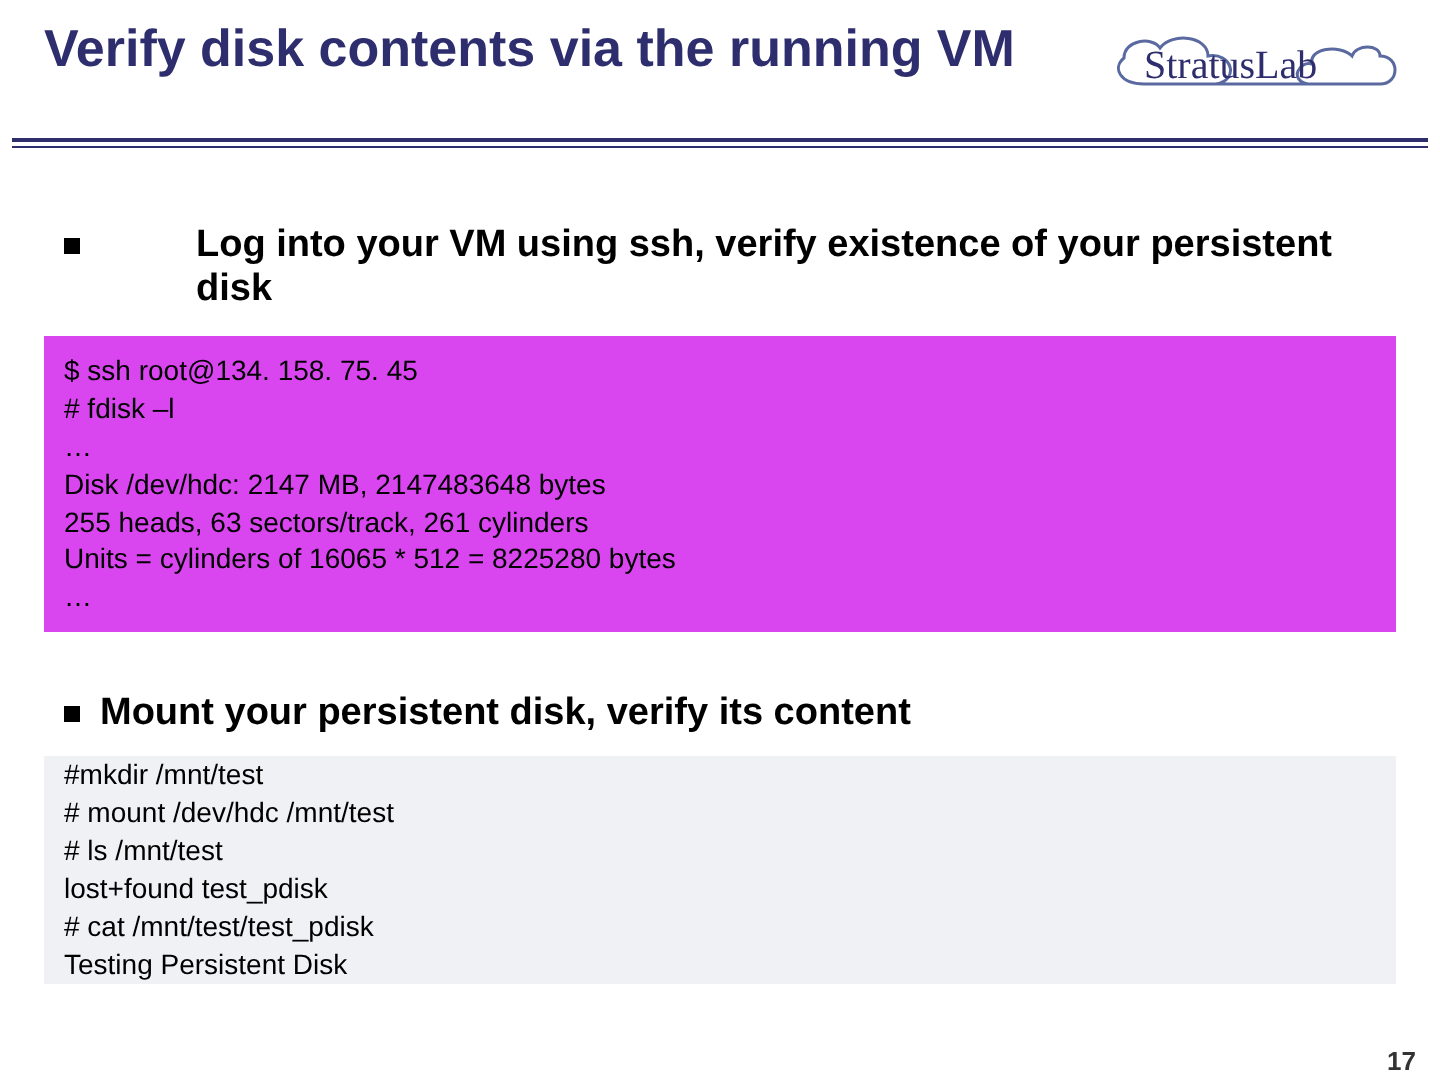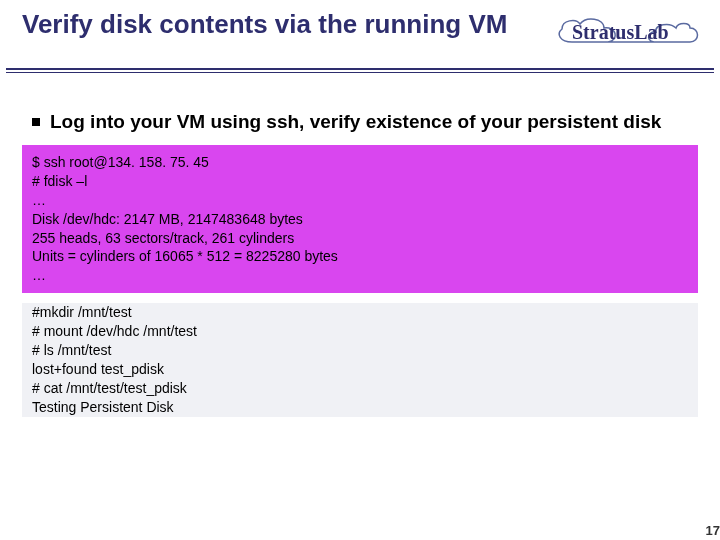--- a/index.html
+++ b/index.html
@@ -1,33 +1,33 @@
 <!DOCTYPE html>
 <html><head>
 <meta charset="utf-8">
 <style>
   * { box-sizing: border-box; margin: 0; padding: 0; }
   html, body { width: 720px; height: 540px; font-family: Arial, Helvetica, sans-serif; background: #fff; color: #000; }
   .slide { position: relative; width: 720px; height: 540px; padding: 10px 0 0 0; }
   .header { display: flex; align-items: flex-start; padding: 0 18px 0 22px; }
   .title-block { flex: 1; }
   .title { font-size: 26px; font-weight: bold; line-height: 1.15; color: #2e2e6e; }
-  .logo { flex: 0 0 auto; margin-left: 8px; margin-top: -2px; font-weight: bold; }
+  .logo { flex: 0 0 auto; margin-left: 8px; margin-top: -2px; }
   .logo svg { width: 160px; height: 50px; }
   .rule-wrap { margin-top: 6px; padding: 0 6px 0 6px; }
   .rule1 { height: 2px; background: #2e2e6e; }
   .rule2 { height: 1px; background: #2e2e6e; margin-top: 2px; }
   .bullet-row { display: flex; align-items: flex-start; padding: 0 32px; }
   .sq { width: 8px; height: 8px; background: #000; flex: 0 0 auto; margin-top: 7px; margin-right: 10px; }
   .bullet-text { font-size: 19px; font-weight: bold; }
-  .bullet1 { margin-top: 38px; }
+  .bullet1 { margin-top: 38px; gap: 48px; }
   .codebox { margin: 12px 22px 0 22px; background: #d946ef; padding: 8px 10px; font-size: 14px; line-height: 1.35; white-space: pre; font-family: Arial, Helvetica, sans-serif; min-height: 140px; }
   .codebox2 { margin: 10px 22px 0 22px; background: #f0f1f5; padding: 0 10px; font-size: 14px; line-height: 1.35; white-space: pre; font-family: Arial, Helvetica, sans-serif; }
   .bullet2 { margin-top: 30px; }
-  .pagenum { position: absolute; bottom: 2px; right: 0; font-size: 13px; font-weight: bold; color: #333; }
+  .pagenum { position: absolute; bottom: 2px; right: 12px; font-size: 13px; font-weight: bold; color: #333; }
 </style>
 </head>
 <body>
 
 <div class="slide">
 
   <div class="header">
     <div class="title-block">
       <div class="title">Verify disk contents via the running VM</div>
     </div>
@@ -53,20 +53,24 @@
   </div>
 
   <div class="codebox">$ ssh root@134. 158. 75. 45
 # fdisk –l
 …
 Disk /dev/hdc: 2147 MB, 2147483648 bytes
 255 heads, 63 sectors/track, 261 cylinders
 Units = cylinders of 16065 * 512 = 8225280 bytes
 …</div>
 
+  <div class="bullet-row bullet2">
+    <div class="sq"></div>
+    <div class="bullet-text">Mount your persistent disk, verify its content</div>
+  </div>
 
   <div class="codebox2">#mkdir /mnt/test
 # mount /dev/hdc /mnt/test
 # ls /mnt/test
 lost+found test_pdisk
 # cat /mnt/test/test_pdisk
 Testing Persistent Disk</div>
 
   <div class="pagenum">17</div>
 

